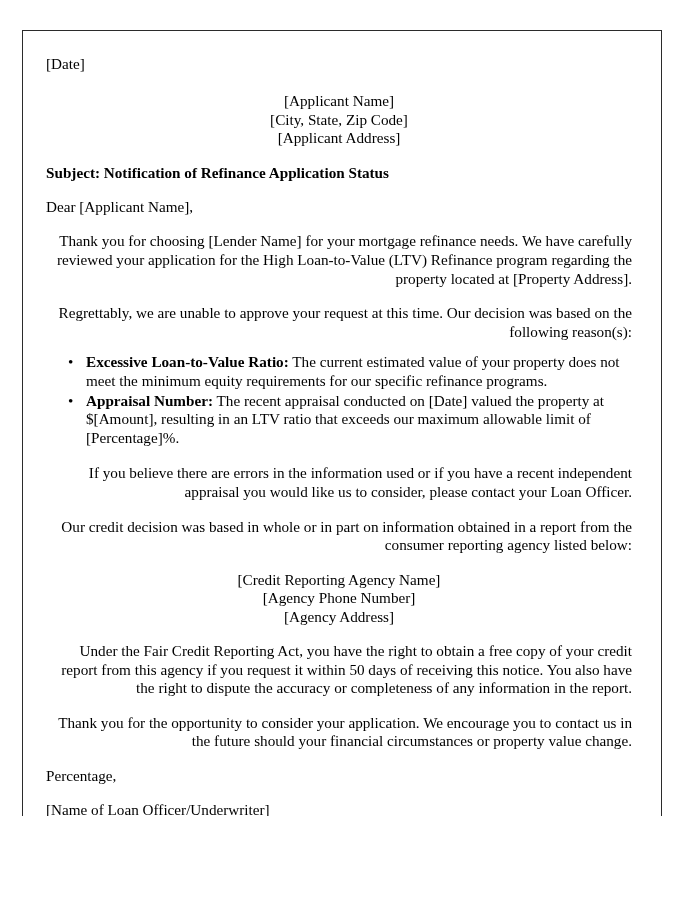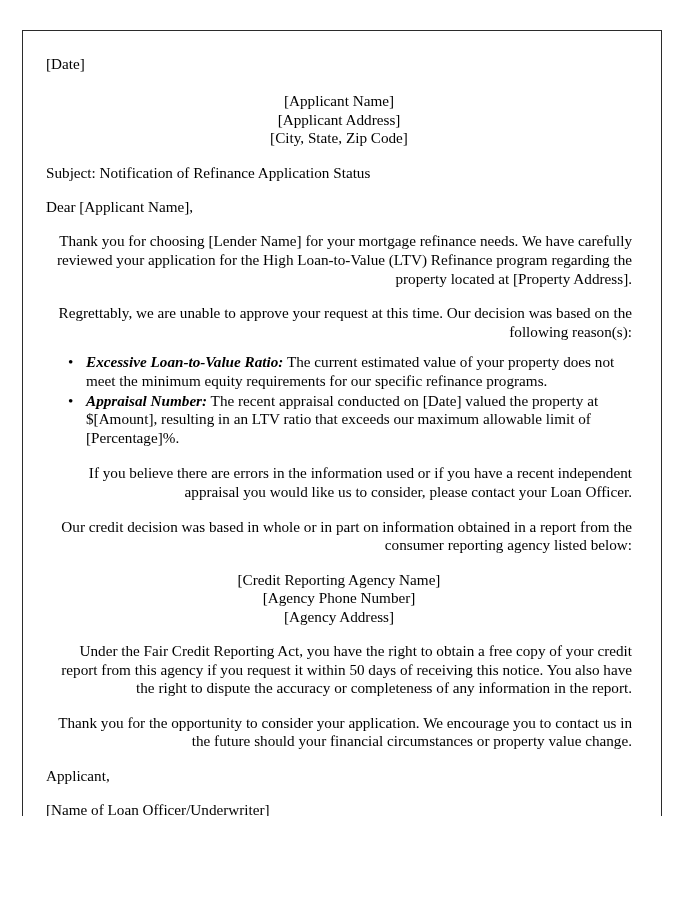--- a/index.html
+++ b/index.html
@@ -48,21 +48,21 @@
   .para {
     font-size: 15.2px;
     line-height: 18.6px;
     margin: 0;
     text-align: right;
   }
   .spacer-lg { height: 19px; }
   .spacer-md { height: 16px; }
   .spacer-sm { height: 12px; }
   .subject {
-    font-weight: normal;
+    font-weight: bold;
     font-size: 15.2px;
     line-height: 18.4px;
   }
   .bullet-list {
     margin: 0;
     padding: 0;
     list-style: none;
   }
   .bullet-item {
     position: relative;
@@ -73,39 +73,38 @@
   }
   .bullet-item .dot {
     position: absolute;
     left: 22px;
     top: 0;
     font-size: 15.2px;
     line-height: 18.6px;
   }
   .lead {
     font-weight: bold;
-    font-style: italic;
   }
   .addr-block .line { margin: 0; text-align: center; }
 </style>
 </head>
 <body>
 
 <div class="page-canvas">
   <div class="page-sheet">
     <div class="page-body">
 
       <div class="line">[Date]</div>
 
       <div class="spacer-lg"></div>
 
       <div class="addr-block">
         <div class="line">[Applicant Name]</div>
+        <div class="line">[City, State, Zip Code]</div>
         <div class="line">[Applicant Address]</div>
-        <div class="line">[City, State, Zip Code]</div>
       </div>
 
       <div class="spacer-md"></div>
 
       <div class="subject">Subject: Notification of Refinance Application Status</div>
 
       <div class="spacer-md"></div>
 
       <div class="line">Dear [Applicant Name],</div>
 
@@ -149,21 +148,21 @@
       <div class="spacer-md"></div>
 
       <p class="para">Under the Fair Credit Reporting Act, you have the right to obtain a free copy of your credit report from this agency if you request it within 50 days of receiving this notice. You also have the right to dispute the accuracy or completeness of any information in the report.</p>
 
       <div class="spacer-md"></div>
 
       <p class="para">Thank you for the opportunity to consider your application. We encourage you to contact us in the future should your financial circumstances or property value change.</p>
 
       <div class="spacer-md"></div>
 
-      <div class="line">Applicant,</div>
+      <div class="line">Percentage,</div>
 
       <div class="spacer-md"></div>
 
       <div class="line">[Name of Loan Officer/Underwriter]</div>
 
     </div>
   </div>
 </div>
 
 </body></html>

